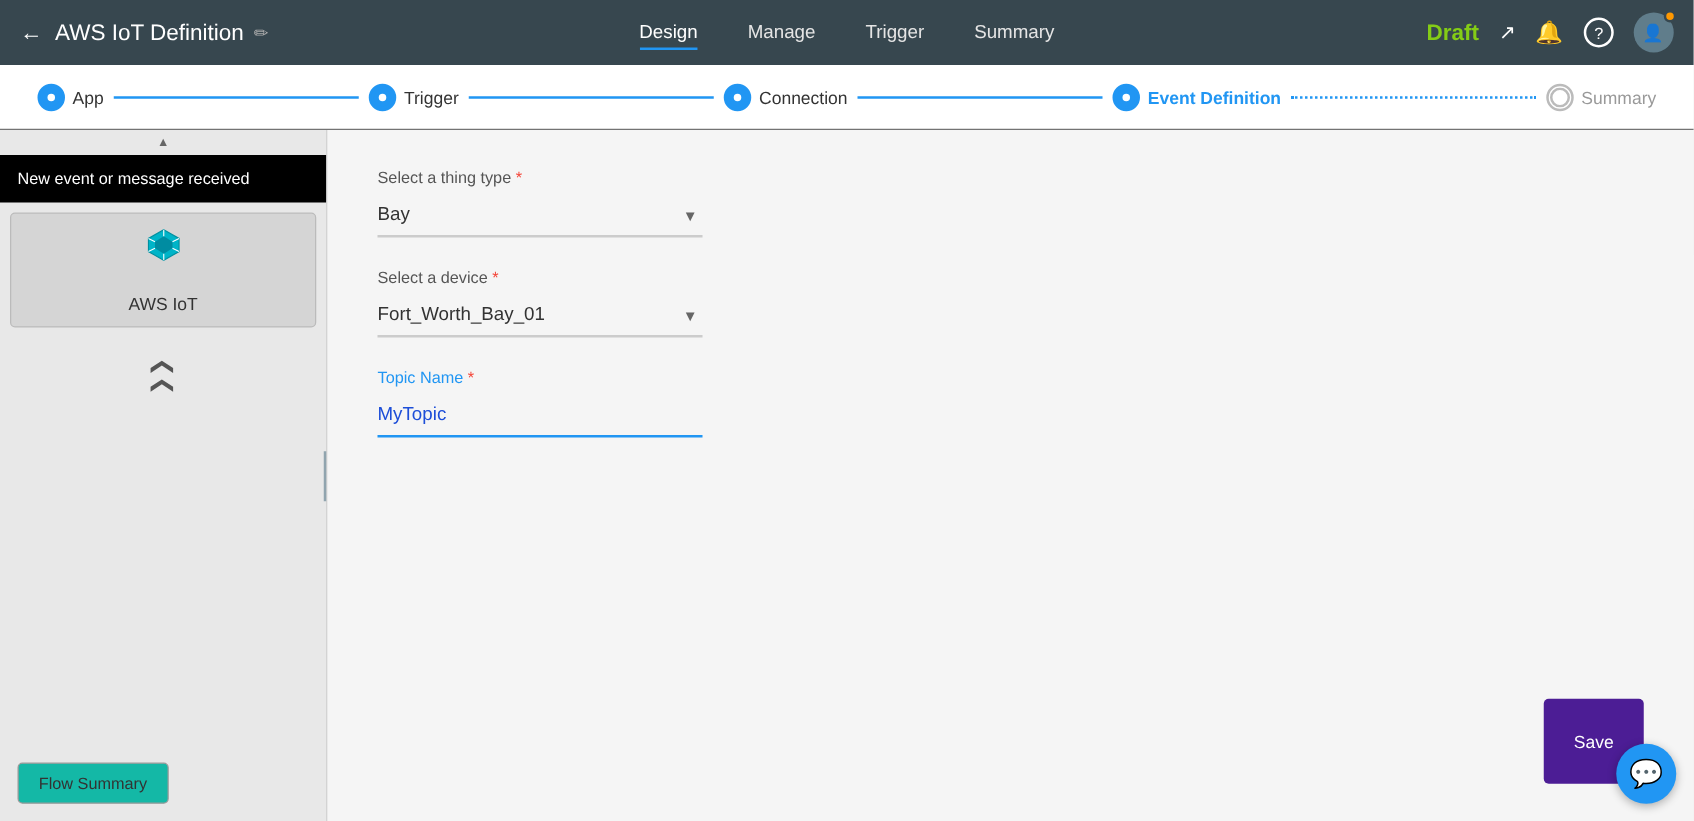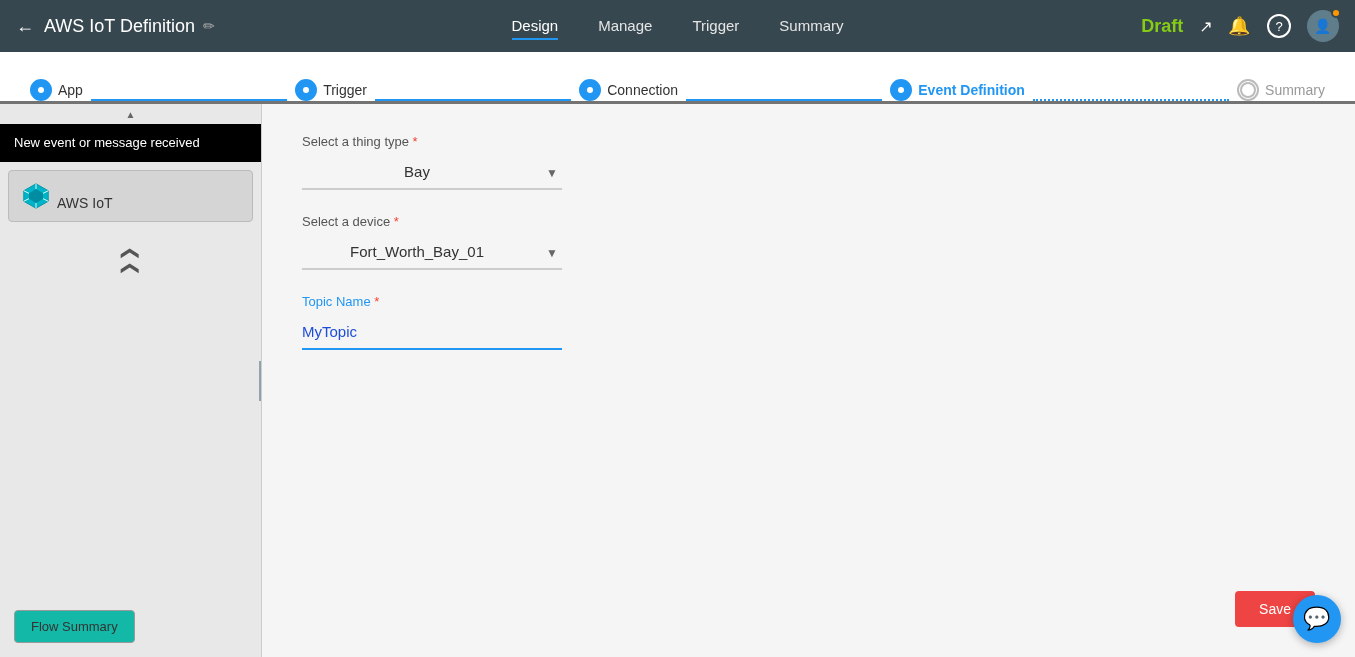--- a/index.html
+++ b/index.html
@@ -88,24 +88,24 @@
       width: 10px;
       height: 10px;
       background: #ff9800;
       border-radius: 50%;
       border: 2px solid #37474f;
     }
 
     
     .wizard-bar {
       background: white;
-      border-bottom: 3px solid #737373;
+      border-bottom: 1px solid #737373;
       height: 52px;
       display: flex;
-      align-items: flex-end;
+      align-items: center;
       padding: 0 30px;
       gap: 0;
     }
     .wizard-step {
       display: flex;
       align-items: center;
       gap: 6px;
       cursor: pointer;
     }
     .wizard-step-circle {
@@ -181,24 +181,25 @@
       font-size: 13px;
       font-weight: 500;
       line-height: 1.4;
     }
     .sidebar-item {
       background: #d5d5d5;
       margin: 8px;
       padding: 10px 12px;
       border-radius: 4px;
       display: flex;
-      align-items: flex-end;
-      gap: 6px;
+      align-items: center;
+      gap: 24px;
       cursor: pointer;
       border: 1px solid #bbb;
+      flex-direction: column;
     }
     .sidebar-item-icon {
       width: 30px;
       height: 30px;
       display: flex;
       align-items: center;
       justify-content: center;
     }
     .aws-icon {
       width: 28px;
@@ -277,21 +278,20 @@
       width: 100%;
       padding: 8px 30px 8px 0;
       border: none;
       border-bottom: 2px solid #ccc;
       background: transparent;
       font-size: 15px;
       color: #333;
       appearance: none;
       cursor: pointer;
       outline: none;
-      text-align: center;
     }
     .select-arrow {
       position: absolute;
       right: 4px;
       top: 50%;
       transform: translateY(-50%);
       pointer-events: none;
       color: #666;
       font-size: 12px;
     }
@@ -302,25 +302,25 @@
       border-bottom: 2px solid #2196f3;
       background: transparent;
       font-size: 15px;
       color: #1d4ed8;
       outline: none;
     }
     .save-btn {
       position: absolute;
       bottom: 30px;
       right: 40px;
-      background: #ef4444;
+      background: #4c1d95;
       color: white;
       border: none;
       border-radius: 4px;
-      padding: 10px 24px;
+      padding: 26px 24px;
       font-size: 14px;
       cursor: pointer;
       font-weight: 500;
       margin-top: 20px;
     }
 
     
     .chat-btn {
       position: fixed;
       bottom: 14px;

